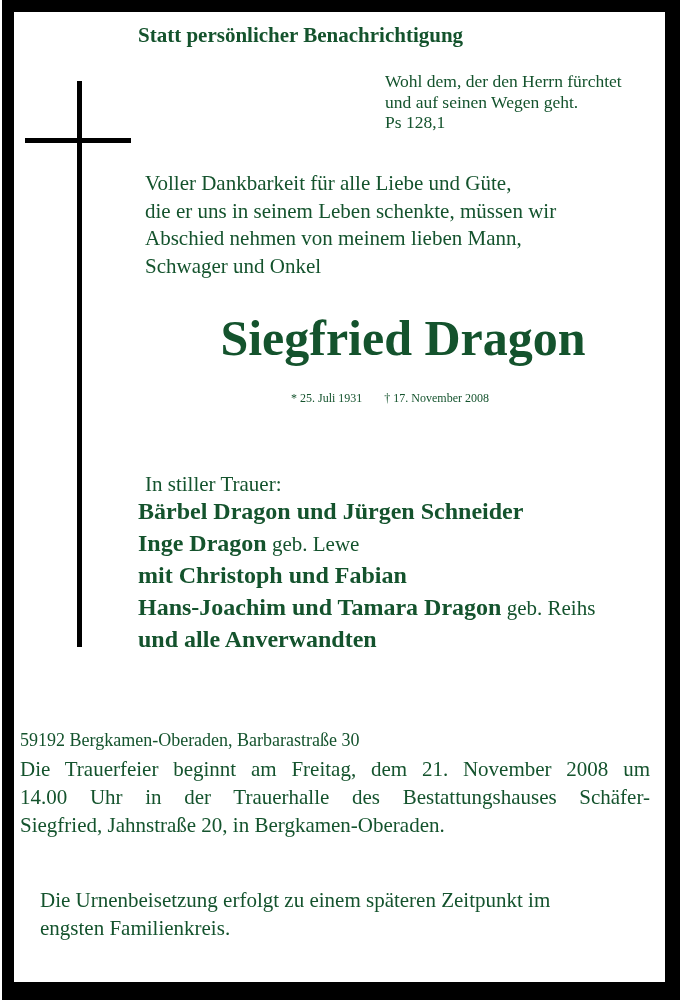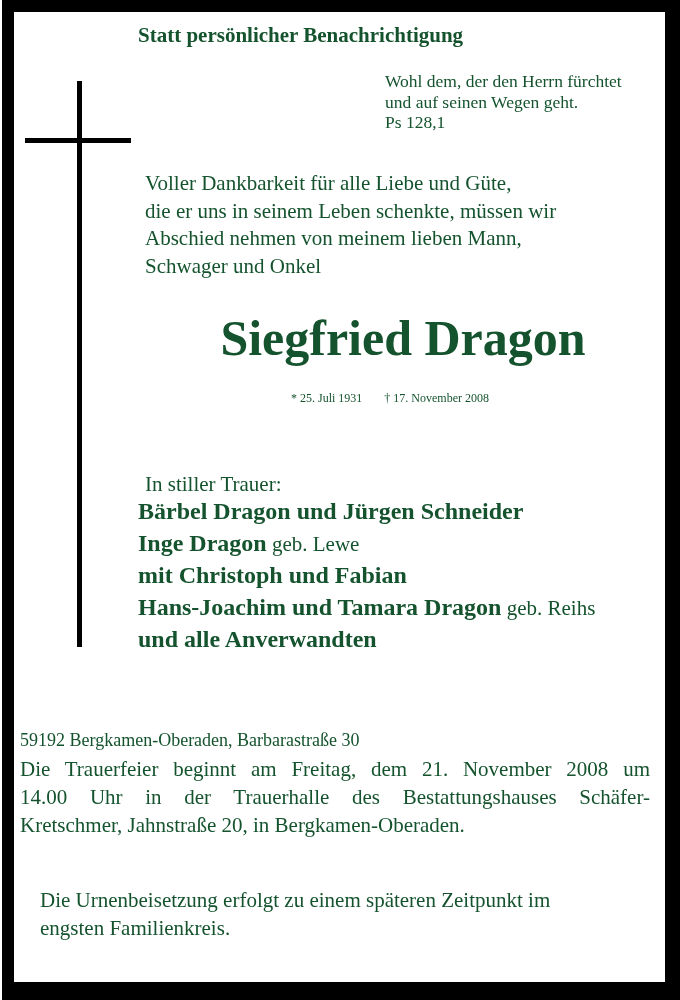--- a/index.html
+++ b/index.html
@@ -158,21 +158,21 @@
     <div>
       <span class="b">und alle Anverwandten</span><span></span>
     </div>
   </div>
 
   <div class="abs address">59192 Bergkamen-Oberaden, Barbarastraße 30</div>
 
   <div class="abs funeral">
     <div class="just">Die Trauerfeier beginnt am Freitag, dem 21. November 2008 um</div>
     <div class="just">14.00 Uhr in der Trauerhalle des Bestattungshauses Schäfer-</div>
-    <div>Kretschmer, Jahnstraße 20, in Bergkamen-Oberaden.</div>
+    <div>Siegfried, Jahnstraße 20, in Bergkamen-Oberaden.</div>
   </div>
 
   <div class="abs burial">
     <div>Die Urnenbeisetzung erfolgt zu einem späteren Zeitpunkt im</div>
     <div>engsten Familienkreis.</div>
   </div>
 
 </div>
 
 </body></html>

